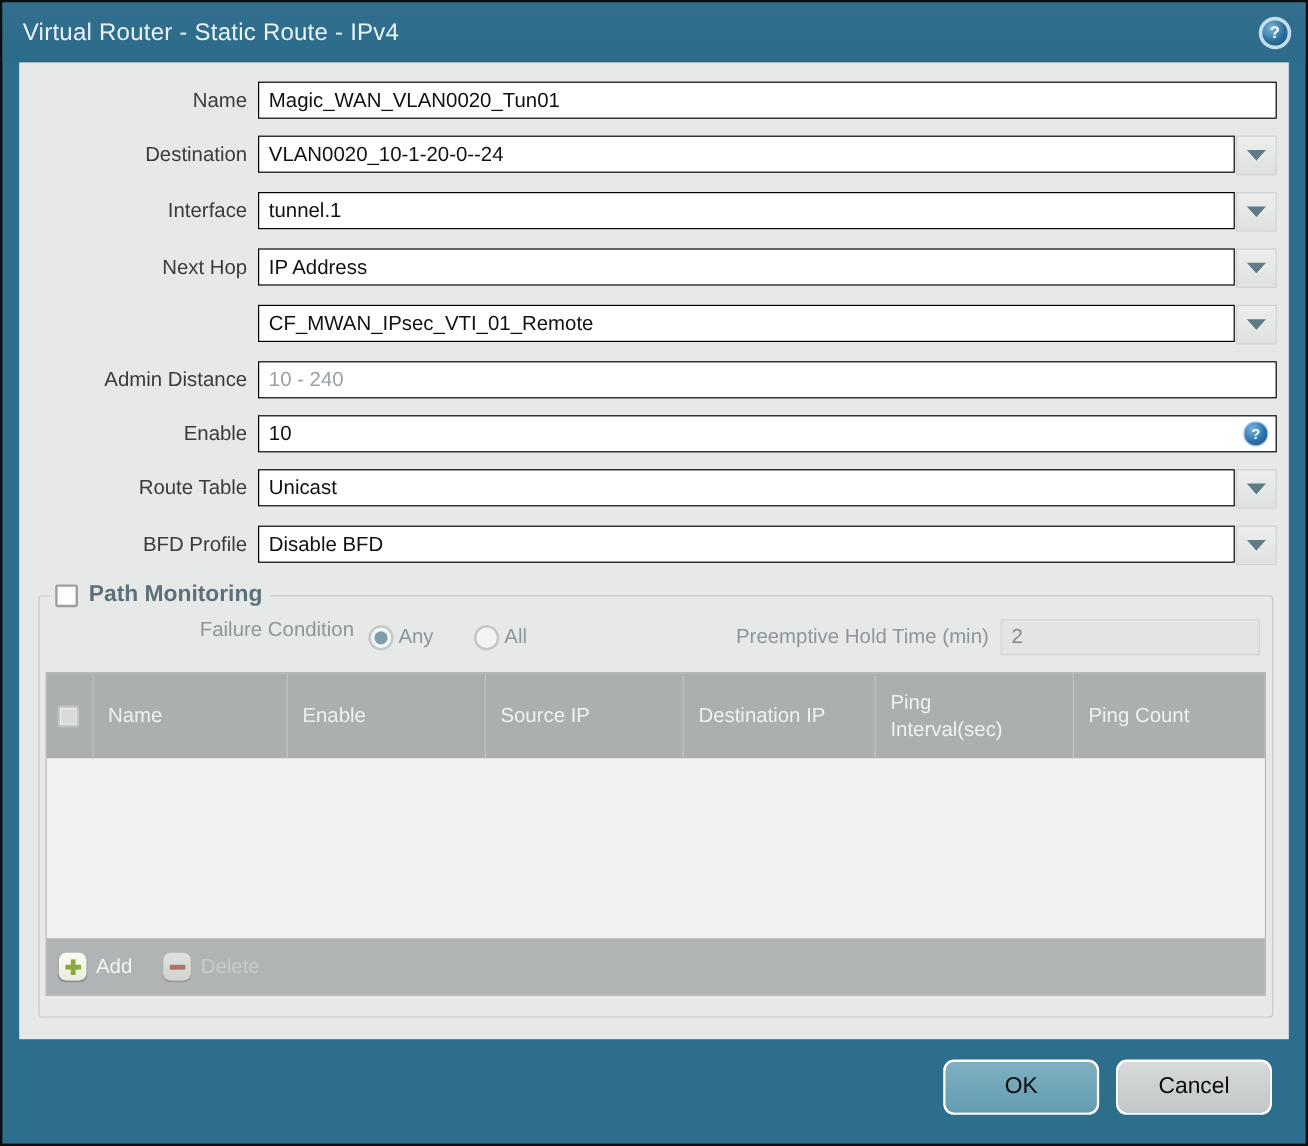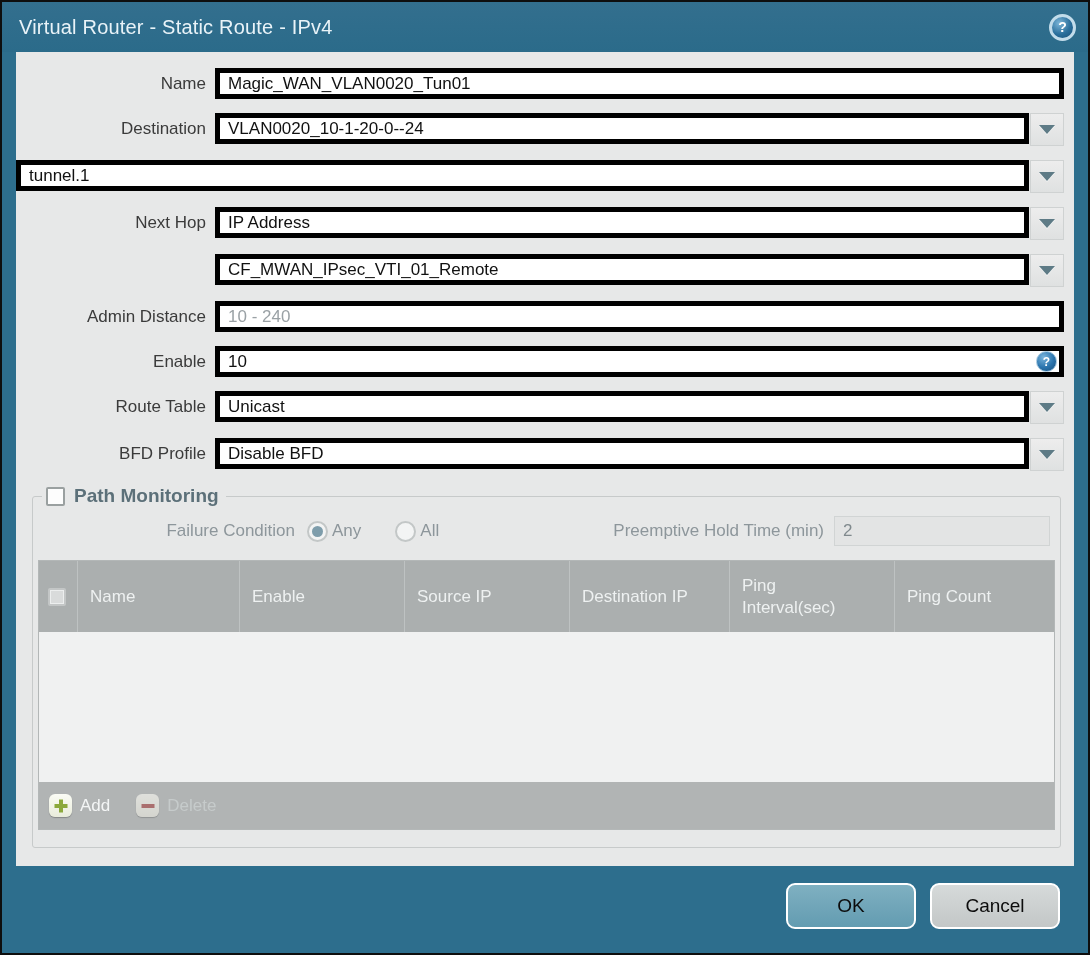--- a/index.html
+++ b/index.html
@@ -45,21 +45,21 @@
   .form-row { display:flex; margin-bottom:14px; align-items:flex-start; }
   .form-label {
     width:199px; flex:0 0 199px;
     text-align:right; padding-right:9px;
     font-size:17px; color:#3b3b3b; line-height:31px;
     white-space:nowrap;
   }
   .field-area { flex:1; display:flex; position:relative; }
   .txt {
     flex:1; height:31px;
-    border:5px solid #000000; background:#fff;
+    border:1px solid #000000; background:#fff;
     font-family:"Liberation Sans", sans-serif;
     font-size:17px; color:#111; padding:0 28px 0 8px;
   }
   .txt.no-pad-r { padding-right:8px; }
   .txt::placeholder { color:#9aa1a5; }
   .dd-btn {
     width:34px; height:33px; margin-left:1px; flex:0 0 34px;
     background:linear-gradient(#ededed,#dfe1e1);
     border:1px solid #cfd2d2;
     display:flex; align-items:center; justify-content:center;
@@ -92,21 +92,21 @@
     margin-left:4px; padding:0 7px 0 4px;
     display:flex; align-items:center; gap:9px;
   }
   .pm-checkbox {
     width:19px; height:19px;
     background:#fdfdfd; border:2px solid #9aa0a0; border-radius:2px;
     cursor:pointer;
   }
   .pm-title { font-size:19px; font-weight:bold; color:#5c7079; }
 
-  .cond-row { display:flex; align-items:center; margin-top:8px; height:32px; }
+  .cond-row { display:flex; margin-top:8px; height:32px; }
   .cond-label {
     width:269px; flex:0 0 269px; text-align:right;
     font-size:17px; color:#8d969b; padding-right:12px; white-space:nowrap;
   }
   .radio-opt { display:flex; align-items:center; gap:4px; margin-right:34px; cursor:pointer; }
   .radio {
     width:21px; height:21px; border-radius:50%;
     background:#f3f4f4; border:2px solid #c3c7c7;
     display:flex; align-items:center; justify-content:center;
   }
@@ -209,20 +209,21 @@
       <label class="form-label">Destination</label>
       <div class="field-area">
         <input type="text" class="txt" value="VLAN0020_10-1-20-0--24" style="">
         <span class="dd-btn">
             <span class="dd-arrow"></span>
           </span>
       </div>
     </div>
 
     <div class="form-row">
+      <label class="form-label">Interface</label>
       <div class="field-area">
         <input type="text" class="txt" value="tunnel.1" style="">
         <span class="dd-btn">
             <span class="dd-arrow"></span>
           </span>
       </div>
     </div>
 
     <div class="form-row">
       <label class="form-label">Next Hop</label>

